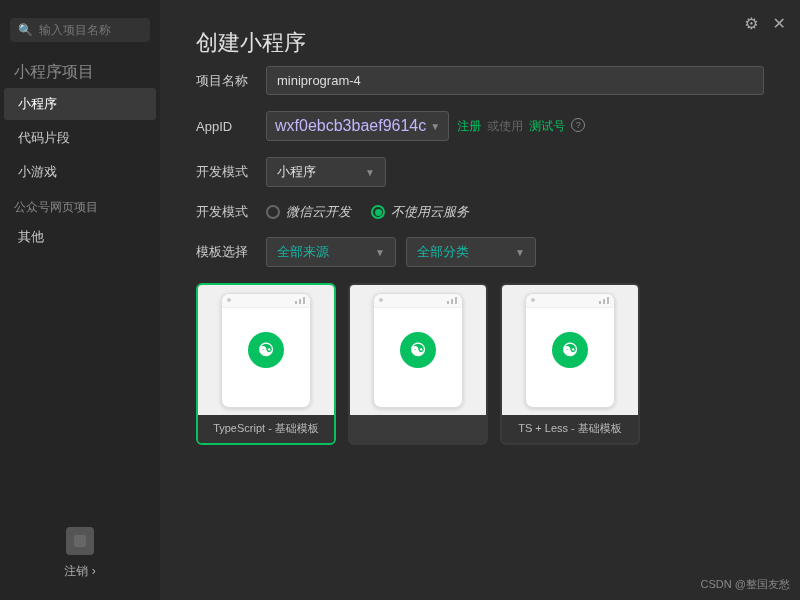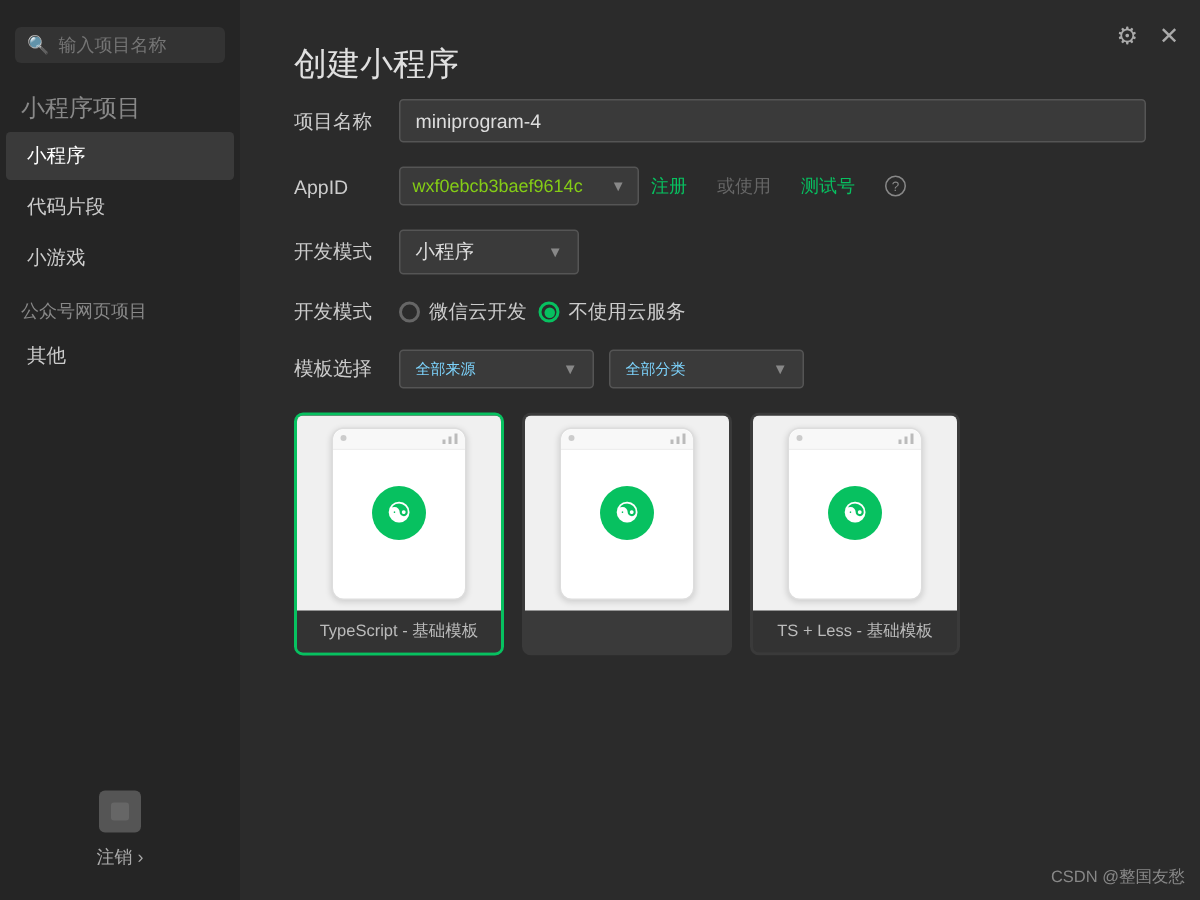--- a/index.html
+++ b/index.html
@@ -206,34 +206,33 @@
       display: flex;
       align-items: center;
       background: #3a3a3a;
       border: 1px solid #555;
       border-radius: 3px;
       padding: 5px 8px;
       gap: 4px;
       min-width: 160px;
     }
     .appid-value {
-      font-size: 12px;
-      color: #84cc16;
+      font-size: 16px;
+      color: #c4b5fd;
       flex: 1;
     }
     .dropdown-arrow {
       color: #888;
       font-size: 10px;
     }
 
     .appid-links {
       display: flex;
-      gap: 20px;
+      gap: 6px;
       font-size: 12px;
-      align-items: center;
     }
     .link {
       color: #07c160;
       cursor: pointer;
       text-decoration: none;
     }
     .link-sep { color: #666; }
     .help-icon {
       width: 14px;
       height: 14px;
@@ -261,21 +260,22 @@
     .dev-mode-val {
       font-size: 13px;
       color: #ddd;
       flex: 1;
     }
 
     
     .radio-group {
       display: flex;
       align-items: flex-start;
-      gap: 8px;
+      gap: 20px;
+      font-style: italic;
     }
     .radio-item {
       display: flex;
       align-items: center;
       gap: 6px;
       font-size: 13px;
       color: #ccc;
       cursor: pointer;
     }
     .radio-circle {
@@ -305,22 +305,22 @@
       align-items: center;
       background: #3a3a3a;
       border: 1px solid #555;
       border-radius: 3px;
       padding: 5px 10px;
       gap: 6px;
       min-width: 130px;
       cursor: pointer;
     }
     .tmpl-select-val {
-      font-size: 10px;
-      color: #7dd3fc;
+      font-size: 13px;
+      color: #14b8a6;
       flex: 1;
     }
 
     
     .template-cards {
       display: flex;
       gap: 12px;
       margin-top: 4px;
       padding-bottom: 10px;
     }

